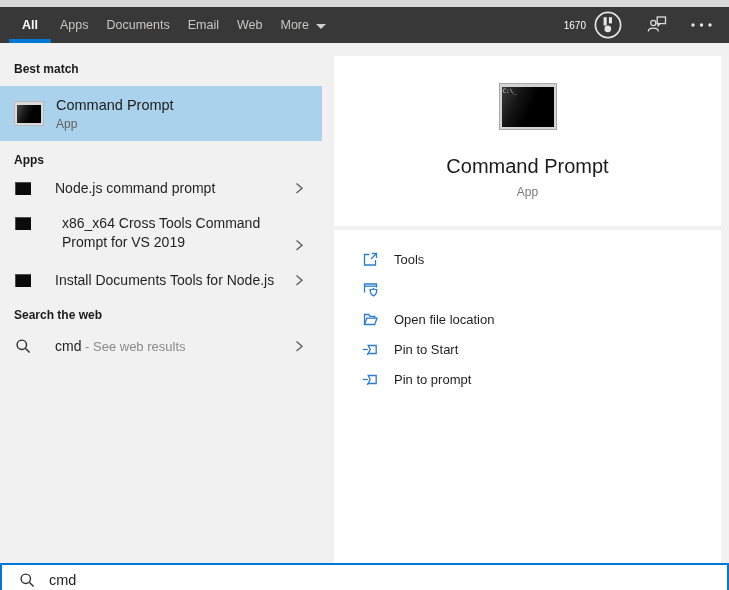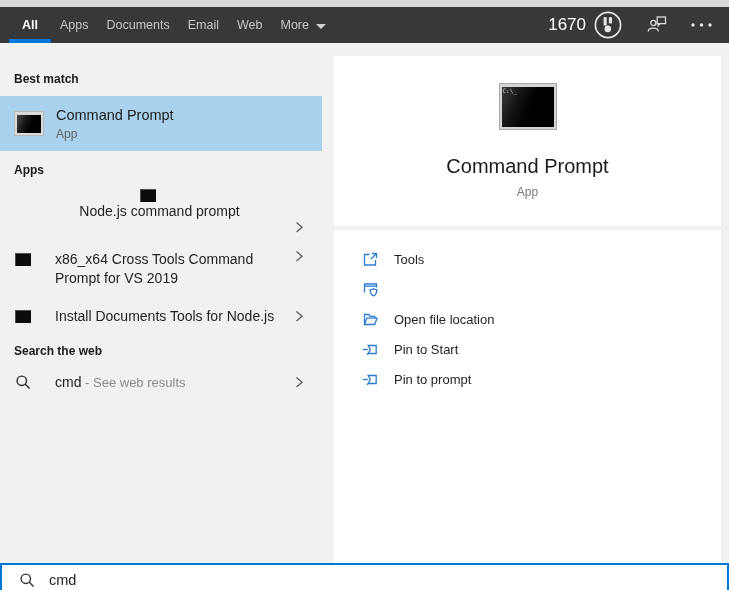--- a/index.html
+++ b/index.html
@@ -27,29 +27,29 @@
     padding:0 13px;
   }
   .tab .caret {
     width:0; height:0; margin-left:7px; margin-top:2px;
     border-left:5px solid transparent; border-right:5px solid transparent;
     border-top:5px solid #d2d0ce;
   }
   .topbar-right {
     margin-left:auto; display:flex; align-items:center; padding-right:15px;
   }
-  .points { color:#ffffff; font-size:17px; }
+  .points { color:#ffffff; font-size:10px; }
   .medal { margin-left:7px; }
   .feedback { margin-left:24px; }
   .dots { margin-left:22px; }
   .icon-btn { display:flex; align-items:center; cursor:pointer; }
 
   
   .left-panel {
-    position:absolute; left:0; top:50px; width:322px; bottom:34px;
+    position:absolute; left:0; top:40px; width:322px; bottom:34px;
     background:#f1f1f1;
   }
   .section-header {
     font-size:12px; font-weight:bold; color:#1b1b1b;
     margin:15px 0 0 14px;
   }
   .section-header.light { font-weight:bold; }
   .best-match-row {
     margin-top:10px; height:55px; background:#abd2ec;
     display:flex; align-items:center; padding-left:14px; cursor:pointer;
@@ -66,21 +66,21 @@
   .bm-text .subtitle { font-size:12px; color:#616161; margin-top:3px; }
 
   .app-row {
     display:flex; align-items:center;
     padding:8px 18px 8px 15px; cursor:pointer;
   }
   .app-row .term-icon-sm {
     width:16px; height:13px; flex:0 0 auto; margin-right:24px;
     background:#0b0b0b; box-shadow: inset 1px 1px 0 rgba(255,255,255,.28);
   }
-  .app-row.two-line { align-items:flex-start; }
+  .app-row.two-line { align-items:flex-end;gap:7px; }
   .app-row.two-line .term-icon-sm { align-self:flex-start; margin-top:3px; }
   .row-title { font-size:14px; color:#1f1f1f; line-height:19px; white-space:nowrap; }
   .row-title.wrap { white-space:normal; max-width:205px; }
   .chev { margin-left:auto; display:flex; align-items:center; }
 
   .web-row {
     display:flex; align-items:center; padding:9px 18px 9px 15px; cursor:pointer;
   }
   .web-row .mag { flex:0 0 auto; margin-right:23px; }
   .web-row .q { font-size:14px; color:#1f1f1f; }
@@ -196,21 +196,21 @@
           <span class="screen"></span>
         </span>
       <span class="bm-text">
         <div class="title">Command Prompt</div>
         <div class="subtitle">App</div>
       </span>
     </div>
 
     <div class="section-header light" style="margin-top:12px;">Apps</div>
 
-    <div class="app-row" style="margin-top:4px;flex-direction:column;">
+    <div class="app-row" style="margin-top:4px;">
       <span class="term-icon-sm"></span>
       <span class="row-title">Node.js command prompt</span>
       <span class="chev">
         <svg width="9" height="13" viewBox="0 0 9 13" fill="none" stroke="#5f5f5f" stroke-width="1.4">
             <polyline points="1.5,1.5 7,6.3 1.5,11"></polyline>
           </svg>
       </span>
     </div>
 
     <div class="app-row two-line">

